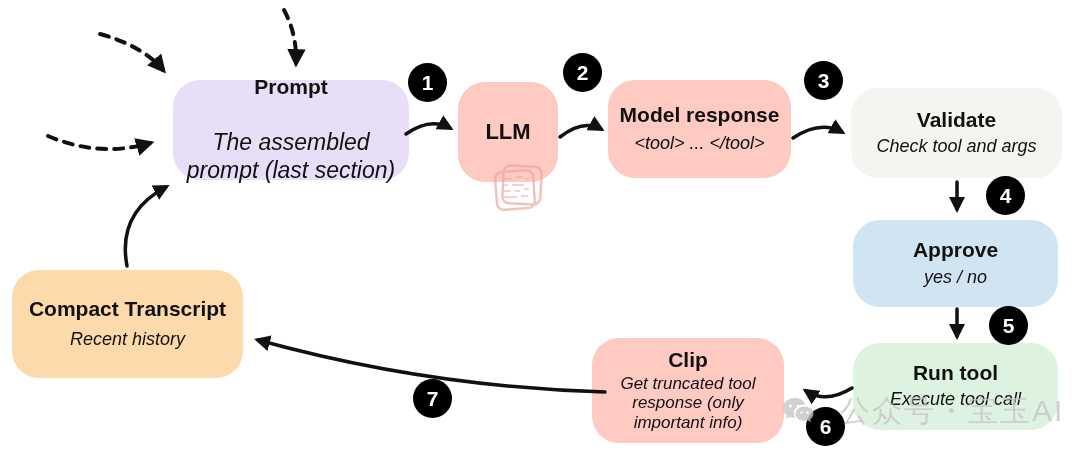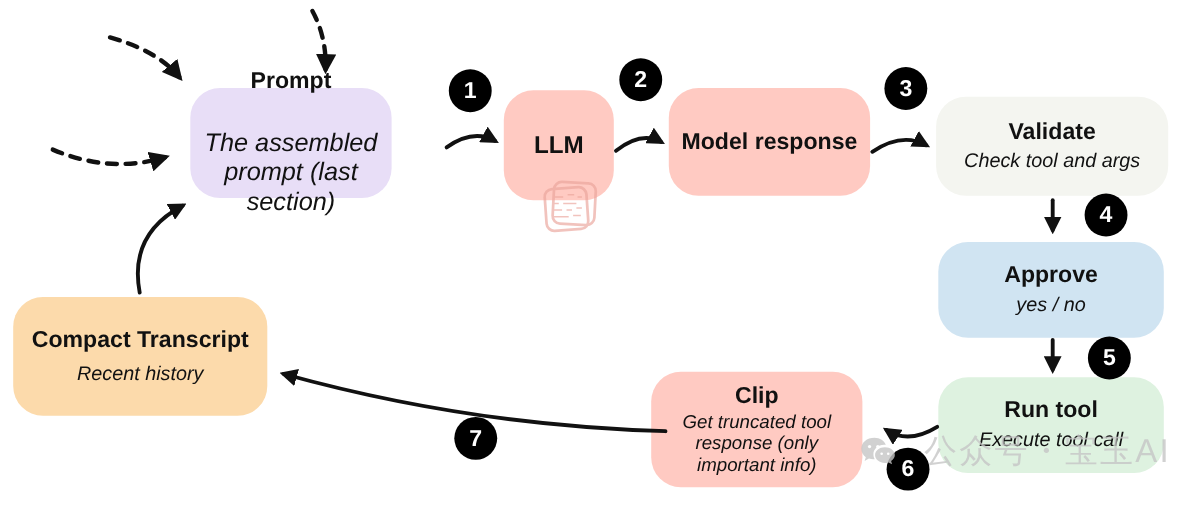--- a/index.html
+++ b/index.html
@@ -6,21 +6,21 @@
   #canvas{
     position:relative;width:1080px;height:461px;background:#ffffff;overflow:hidden;
     font-family:"Liberation Sans",sans-serif;color:#111;
   }
   .node{
     position:absolute;display:flex;flex-direction:column;align-items:center;justify-content:center;
     text-align:center;border-radius:27px;padding:6px 10px;box-sizing:border-box;gap:7px;
   }
   .node .title{font-weight:bold;font-size:21px;line-height:1.05;}
   .node .subtitle{font-style:italic;font-size:18px;line-height:1.18;}
-  #node-prompt{left:173px;top:80px;width:183px;height:100px;}
+  #node-prompt{left:173px;top:80px;width:236px;height:100px;}
   #node-prompt .subtitle{font-size:23px;margin-top:24px;}
   #node-llm{left:458px;top:82px;width:100px;height:100px;}
   #node-llm .title{font-size:22px;}
   #node-model-response{left:608px;top:80px;width:183px;height:98px;}
   #node-validate{left:851px;top:88px;width:211px;height:90px;gap:5px;}
   #node-approve{left:853px;top:220px;width:205px;height:87px;gap:6px;}
   #node-run-tool{left:853px;top:343px;width:205px;height:87px;gap:5px;}
   #node-clip{left:592px;top:338px;width:192px;height:105px;gap:3px;}
   #node-clip .subtitle{font-size:17px;line-height:1.15;}
   #node-compact-transcript{left:12px;top:270px;width:231px;height:108px;gap:9px;}
@@ -74,20 +74,21 @@
     <div class="title">Prompt</div>
     <div class="subtitle">The assembled prompt (last section)</div>
   </div>
 
   <div class="node" id="node-llm" style="background: rgb(255, 202, 194);">
     <div class="title">LLM</div>
   </div>
 
   <div class="node" id="node-model-response" style="background: rgb(255, 202, 194);">
     <div class="title">Model response</div>
+    <div class="subtitle">&lt;tool&gt; ... &lt;/tool&gt;</div>
   </div>
 
   <div class="node" id="node-validate" style="background: rgb(244, 245, 240);">
     <div class="title">Validate</div>
     <div class="subtitle">Check tool and args</div>
   </div>
 
   <div class="node" id="node-approve" style="background: rgb(208, 228, 242); text-align: right;">
     <div class="title">Approve</div>
     <div class="subtitle">yes / no</div>

